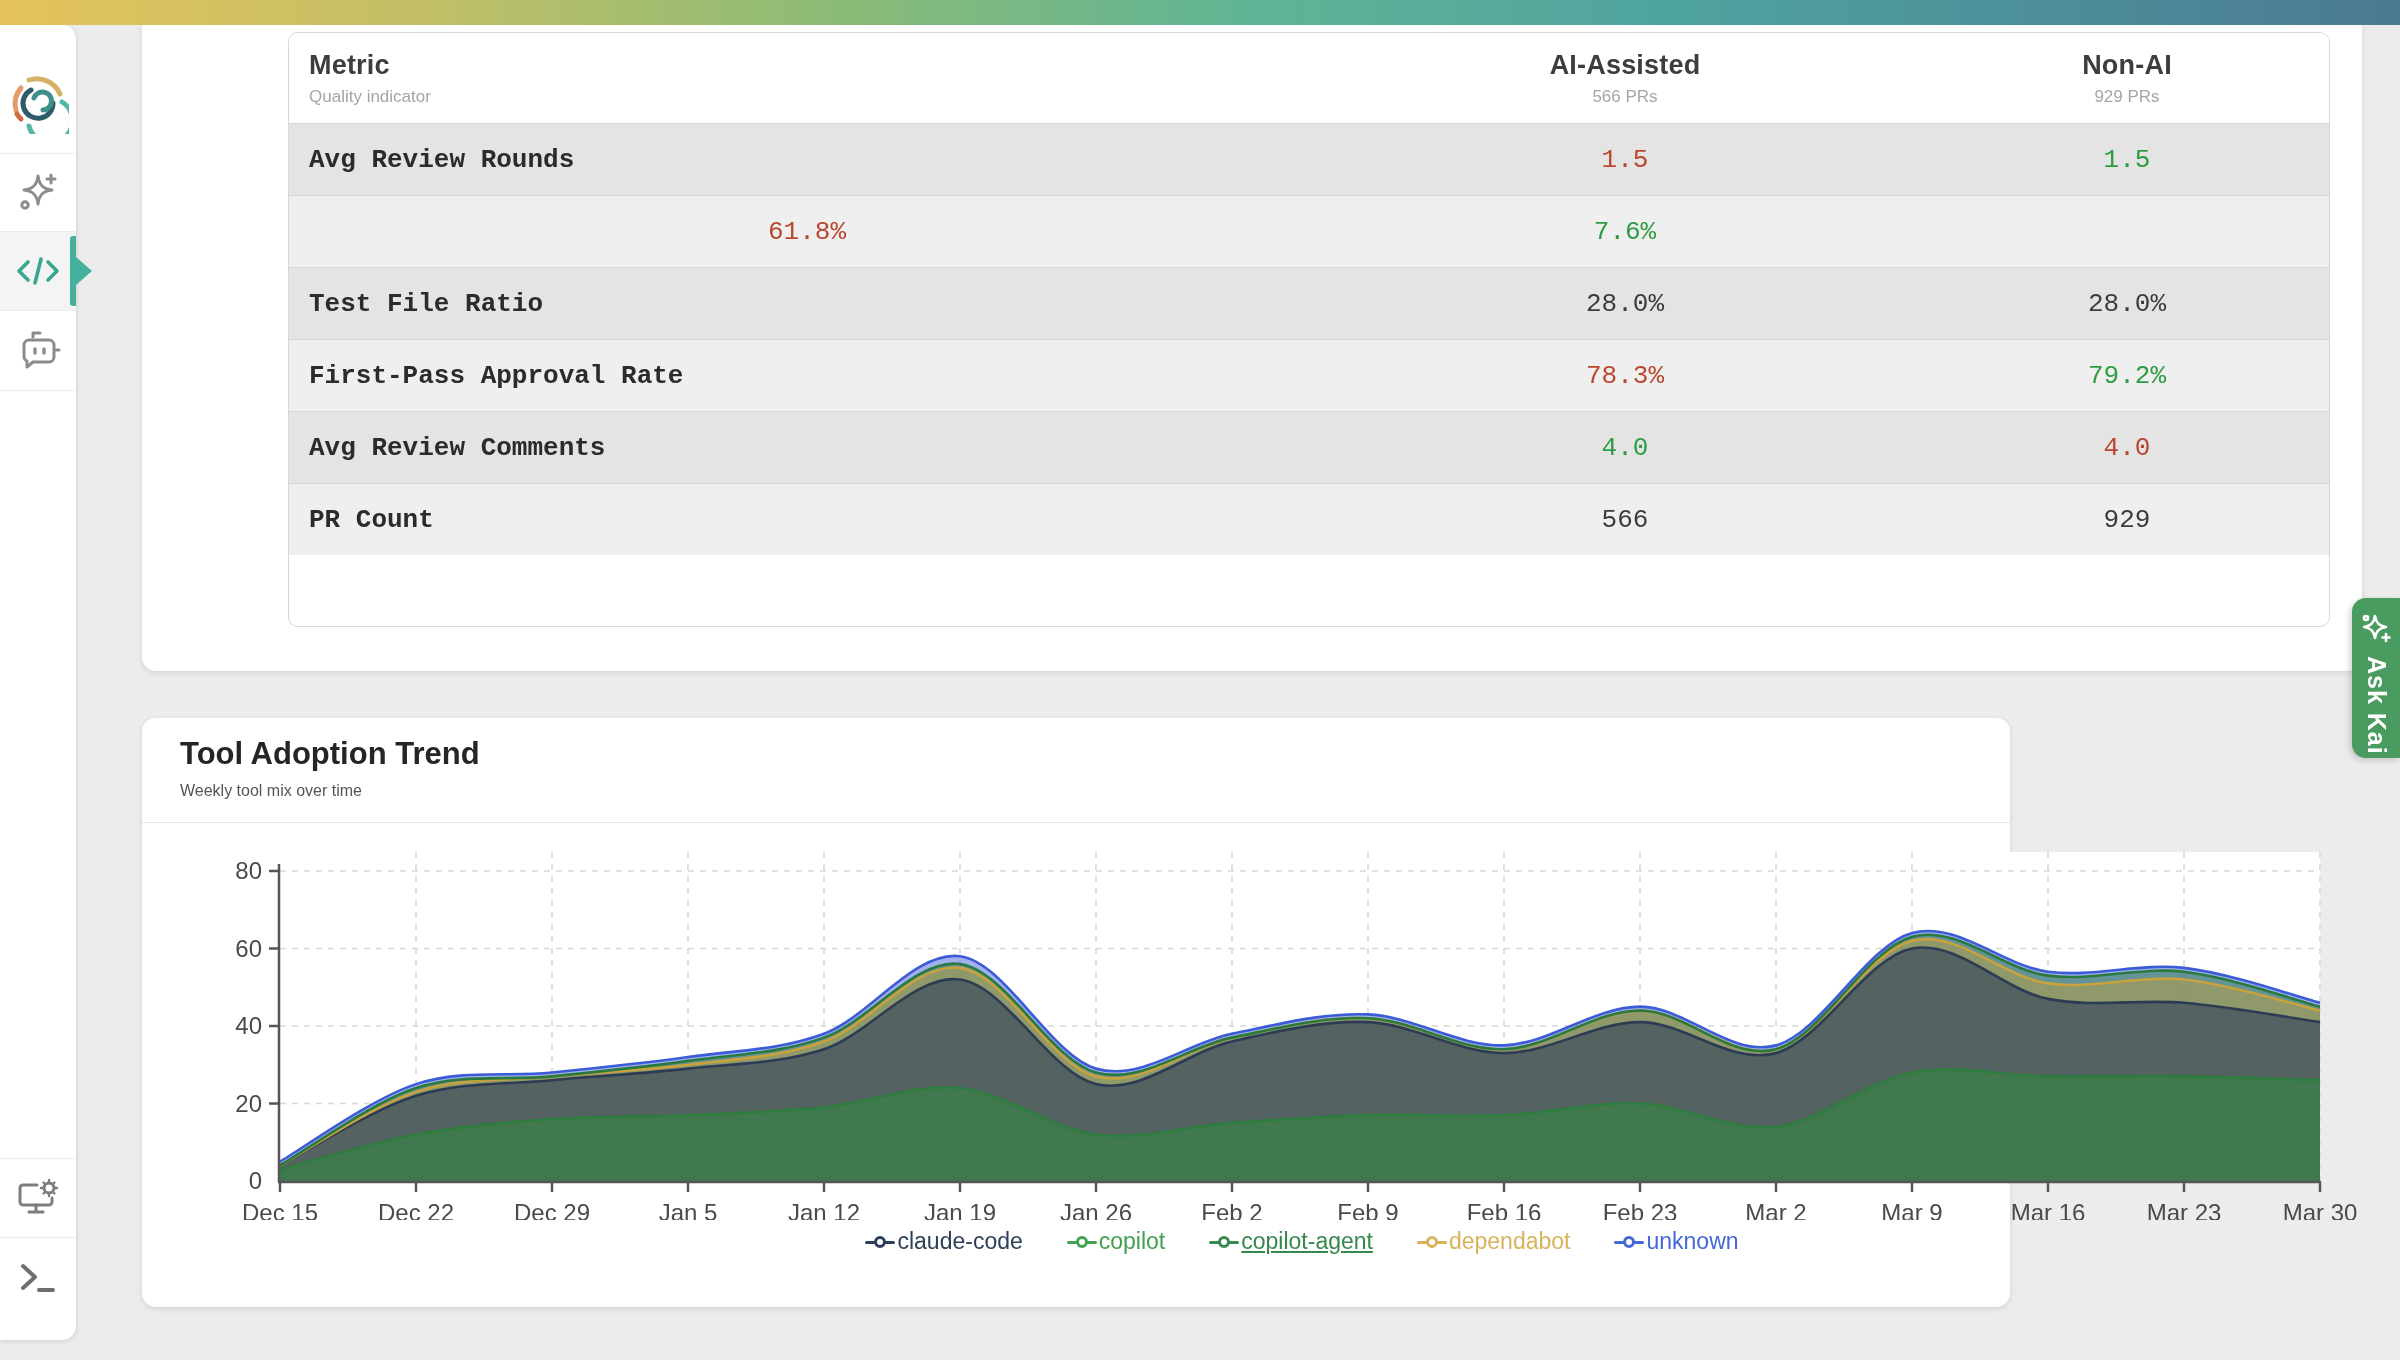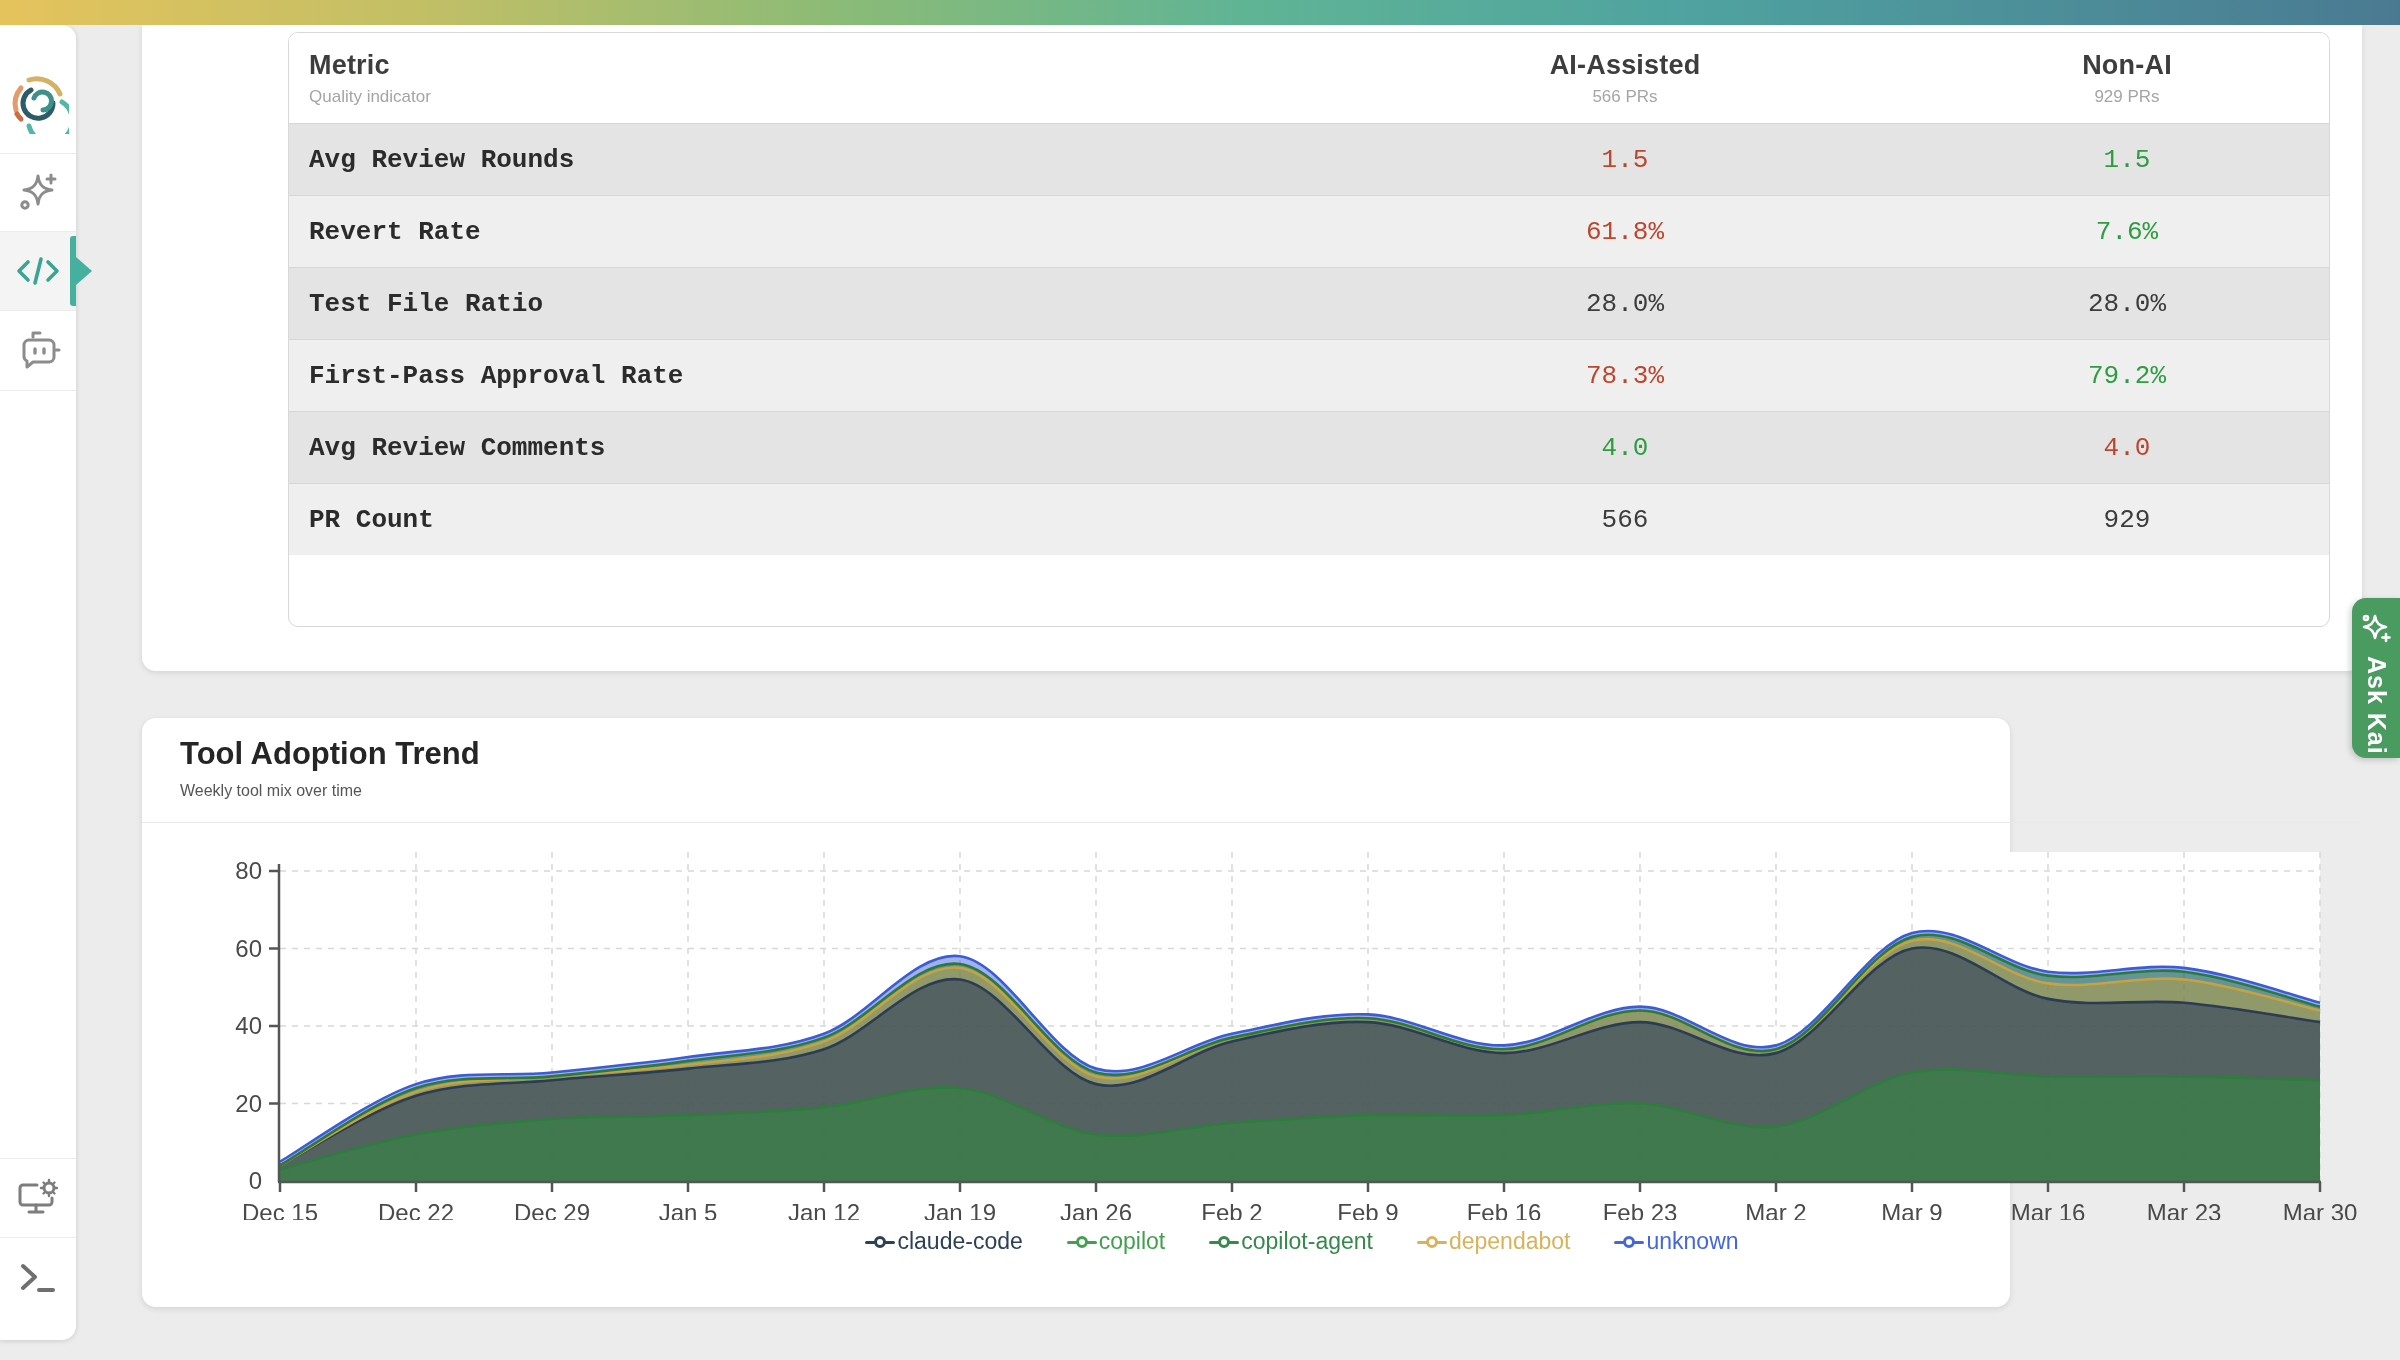--- a/index.html
+++ b/index.html
@@ -115,21 +115,20 @@
       <div class="h-sub">929 PRs</div>
     </div>
   </div>
   <div class="t-body" id="table-body">
       <div class="t-row">
         <div class="r-label">Avg Review Rounds</div>
         <div class="r-val val-neg">1.5</div>
         <div class="r-val val-pos">1.5</div>
       </div>
       <div class="t-row">
-        <div class="r-label">Revert Rate</div>
         <div class="r-val val-neg">61.8%</div>
         <div class="r-val val-pos">7.6%</div>
       </div>
       <div class="t-row">
         <div class="r-label">Test File Ratio</div>
         <div class="r-val val-neutral">28.0%</div>
         <div class="r-val val-neutral">28.0%</div>
       </div>
       <div class="t-row">
         <div class="r-label">First-Pass Approval Rate</div>
@@ -236,21 +235,21 @@
         </span>
         <span>claude-code</span>
       </div>
       <div class="legend-item" style="color: rgb(65, 161, 78);">
         <span class="legend-marker">
           <span class="lm-line" style="background: rgb(65, 161, 78);"></span>
           <span class="lm-dot" style="border: 3px solid rgb(65, 161, 78);"></span>
         </span>
         <span>copilot</span>
       </div>
-      <div class="legend-item" style="color: rgb(53, 137, 76);">
+      <div class="legend-item" style="color: rgb(53, 137, 76); text-decoration: underline;">
         <span class="legend-marker">
           <span class="lm-line" style="background: rgb(53, 137, 76);"></span>
           <span class="lm-dot" style="border: 3px solid rgb(53, 137, 76);"></span>
         </span>
         <span>copilot-agent</span>
       </div>
       <div class="legend-item" style="color: rgb(217, 178, 92);">
         <span class="legend-marker">
           <span class="lm-line" style="background: rgb(217, 178, 92);"></span>
           <span class="lm-dot" style="border: 3px solid rgb(217, 178, 92);"></span>

